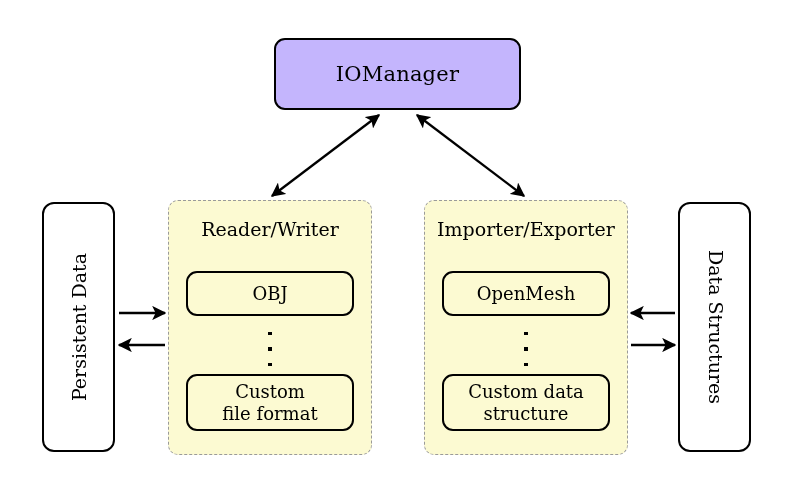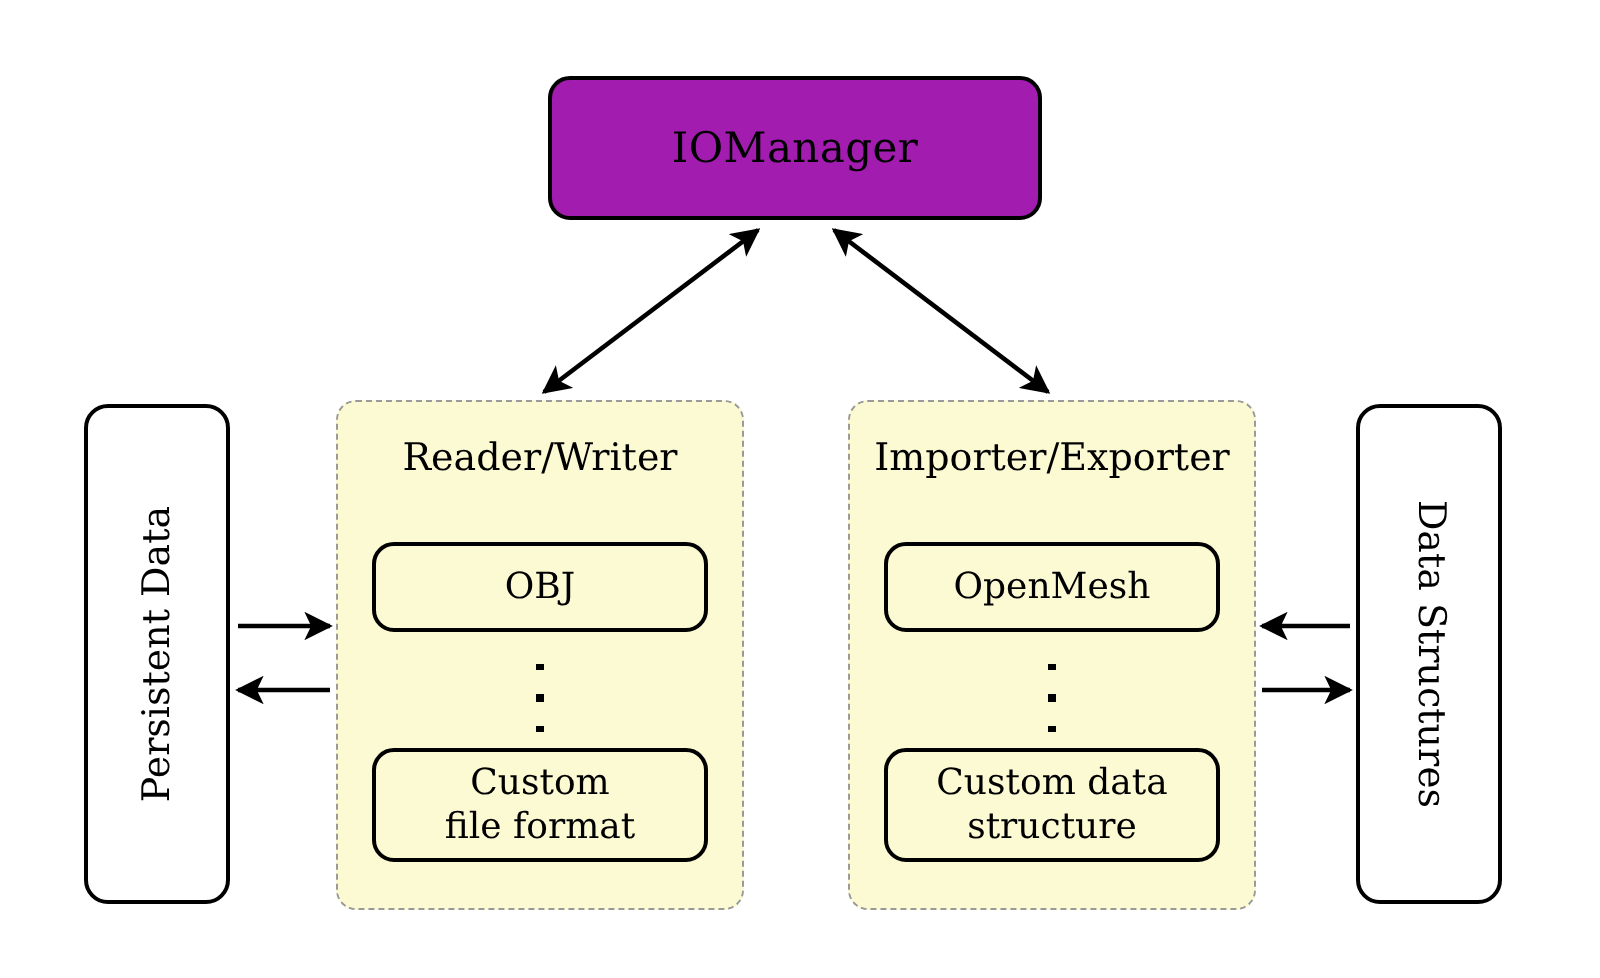--- a/index.html
+++ b/index.html
@@ -34,21 +34,21 @@
   
   .node-iomanager {
     position: absolute;
     left: 274px;
     top: 38px;
     width: 247px;
     height: 72px;
     box-sizing: border-box;
     border: 2.6px solid #000000;
     border-radius: 11px;
-    background: #a21caf;
+    background: #c4b5fd;
     display: flex;
     align-items: center;
     justify-content: center;
   }
   .node-iomanager .label {
     font-size: 21px;
     letter-spacing: 0.2px;
     line-height: 1;
   }
 

